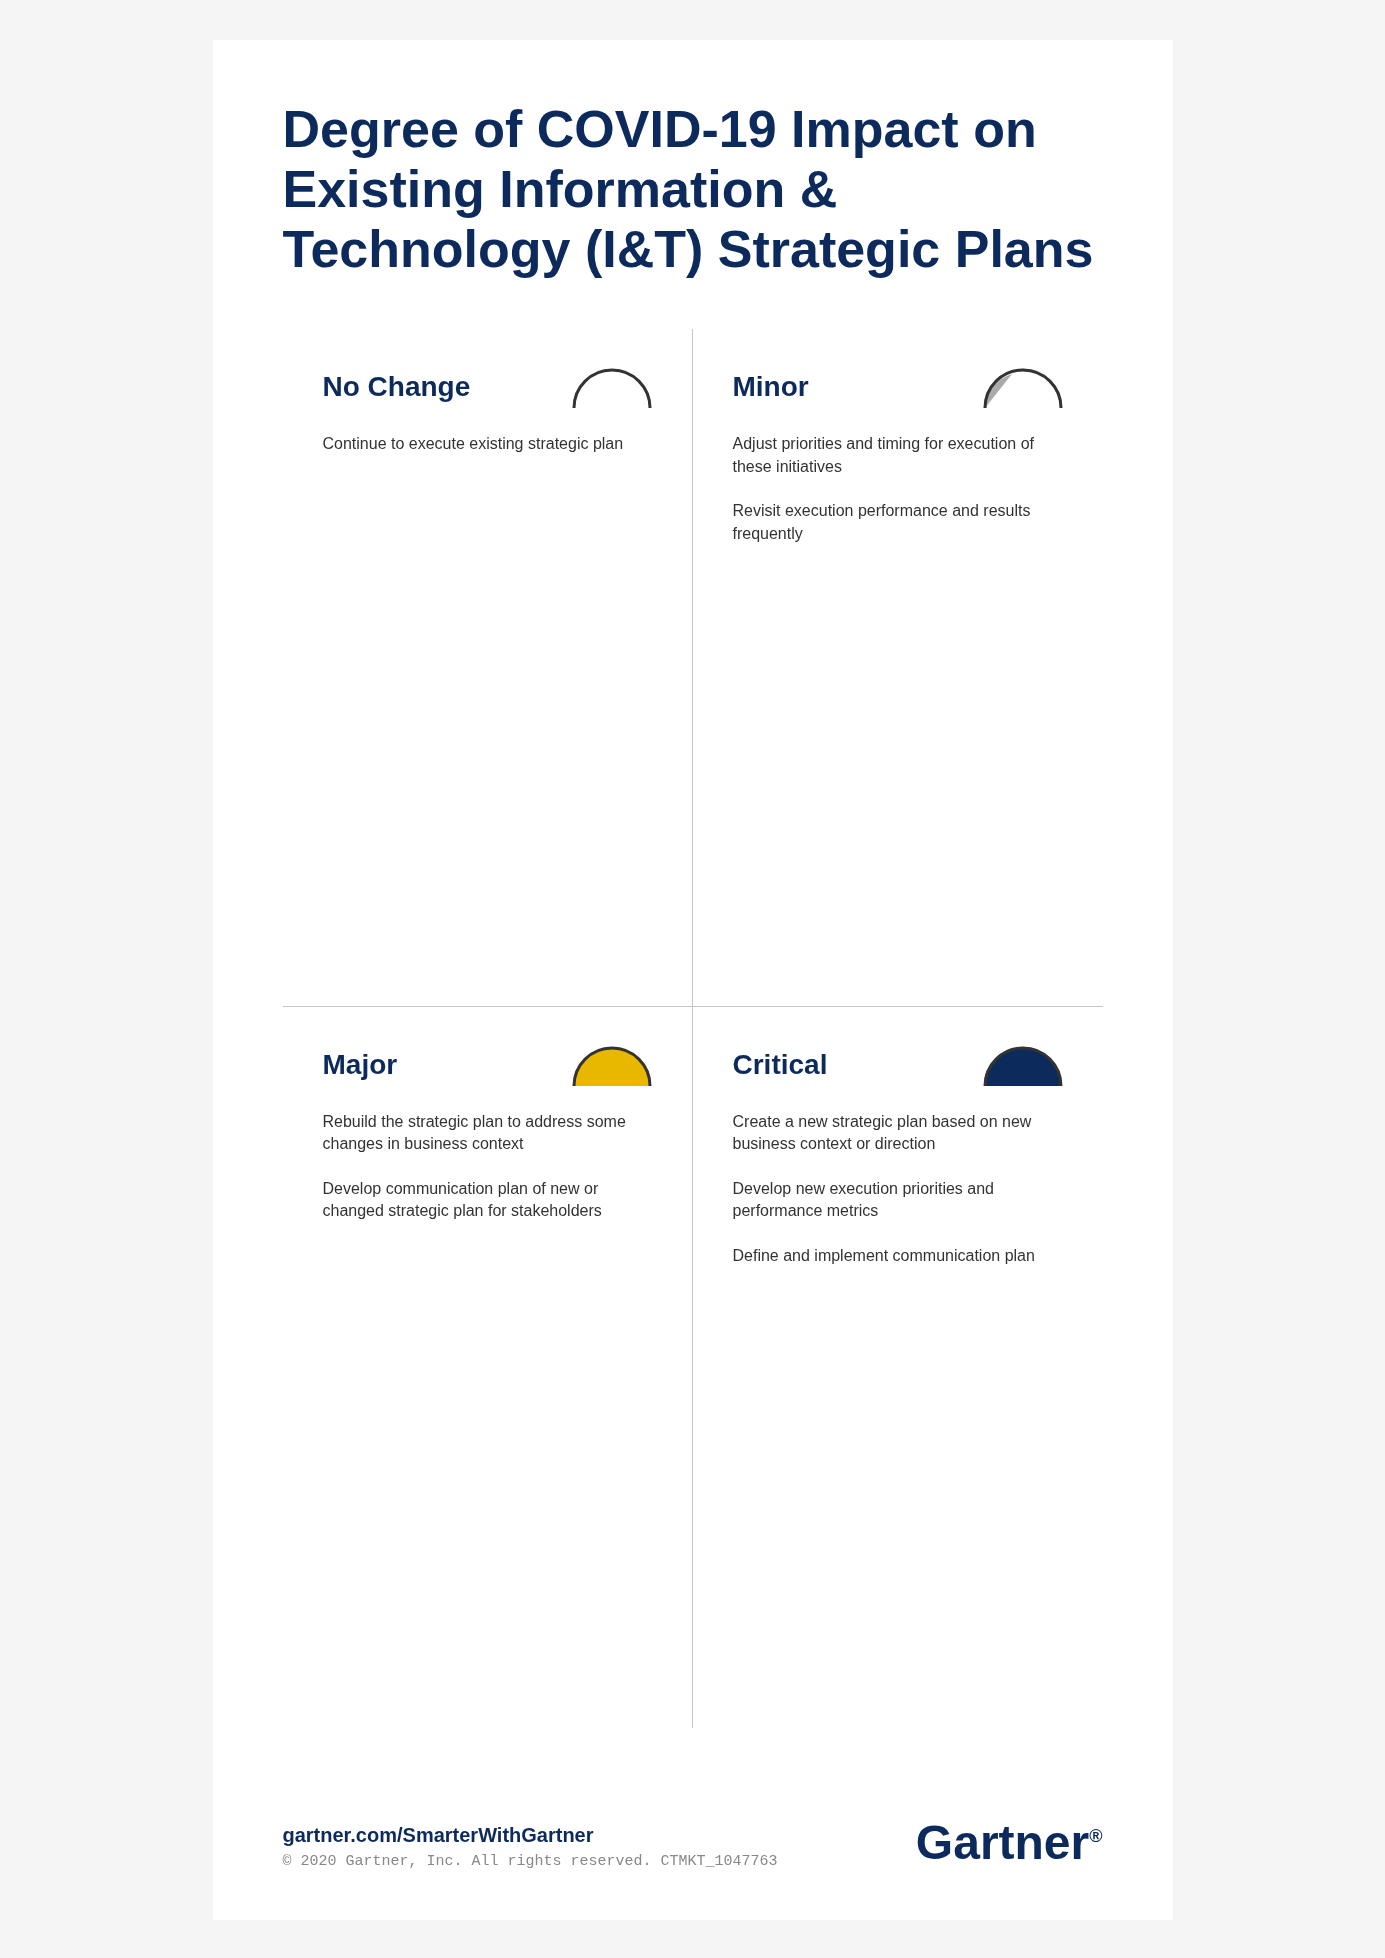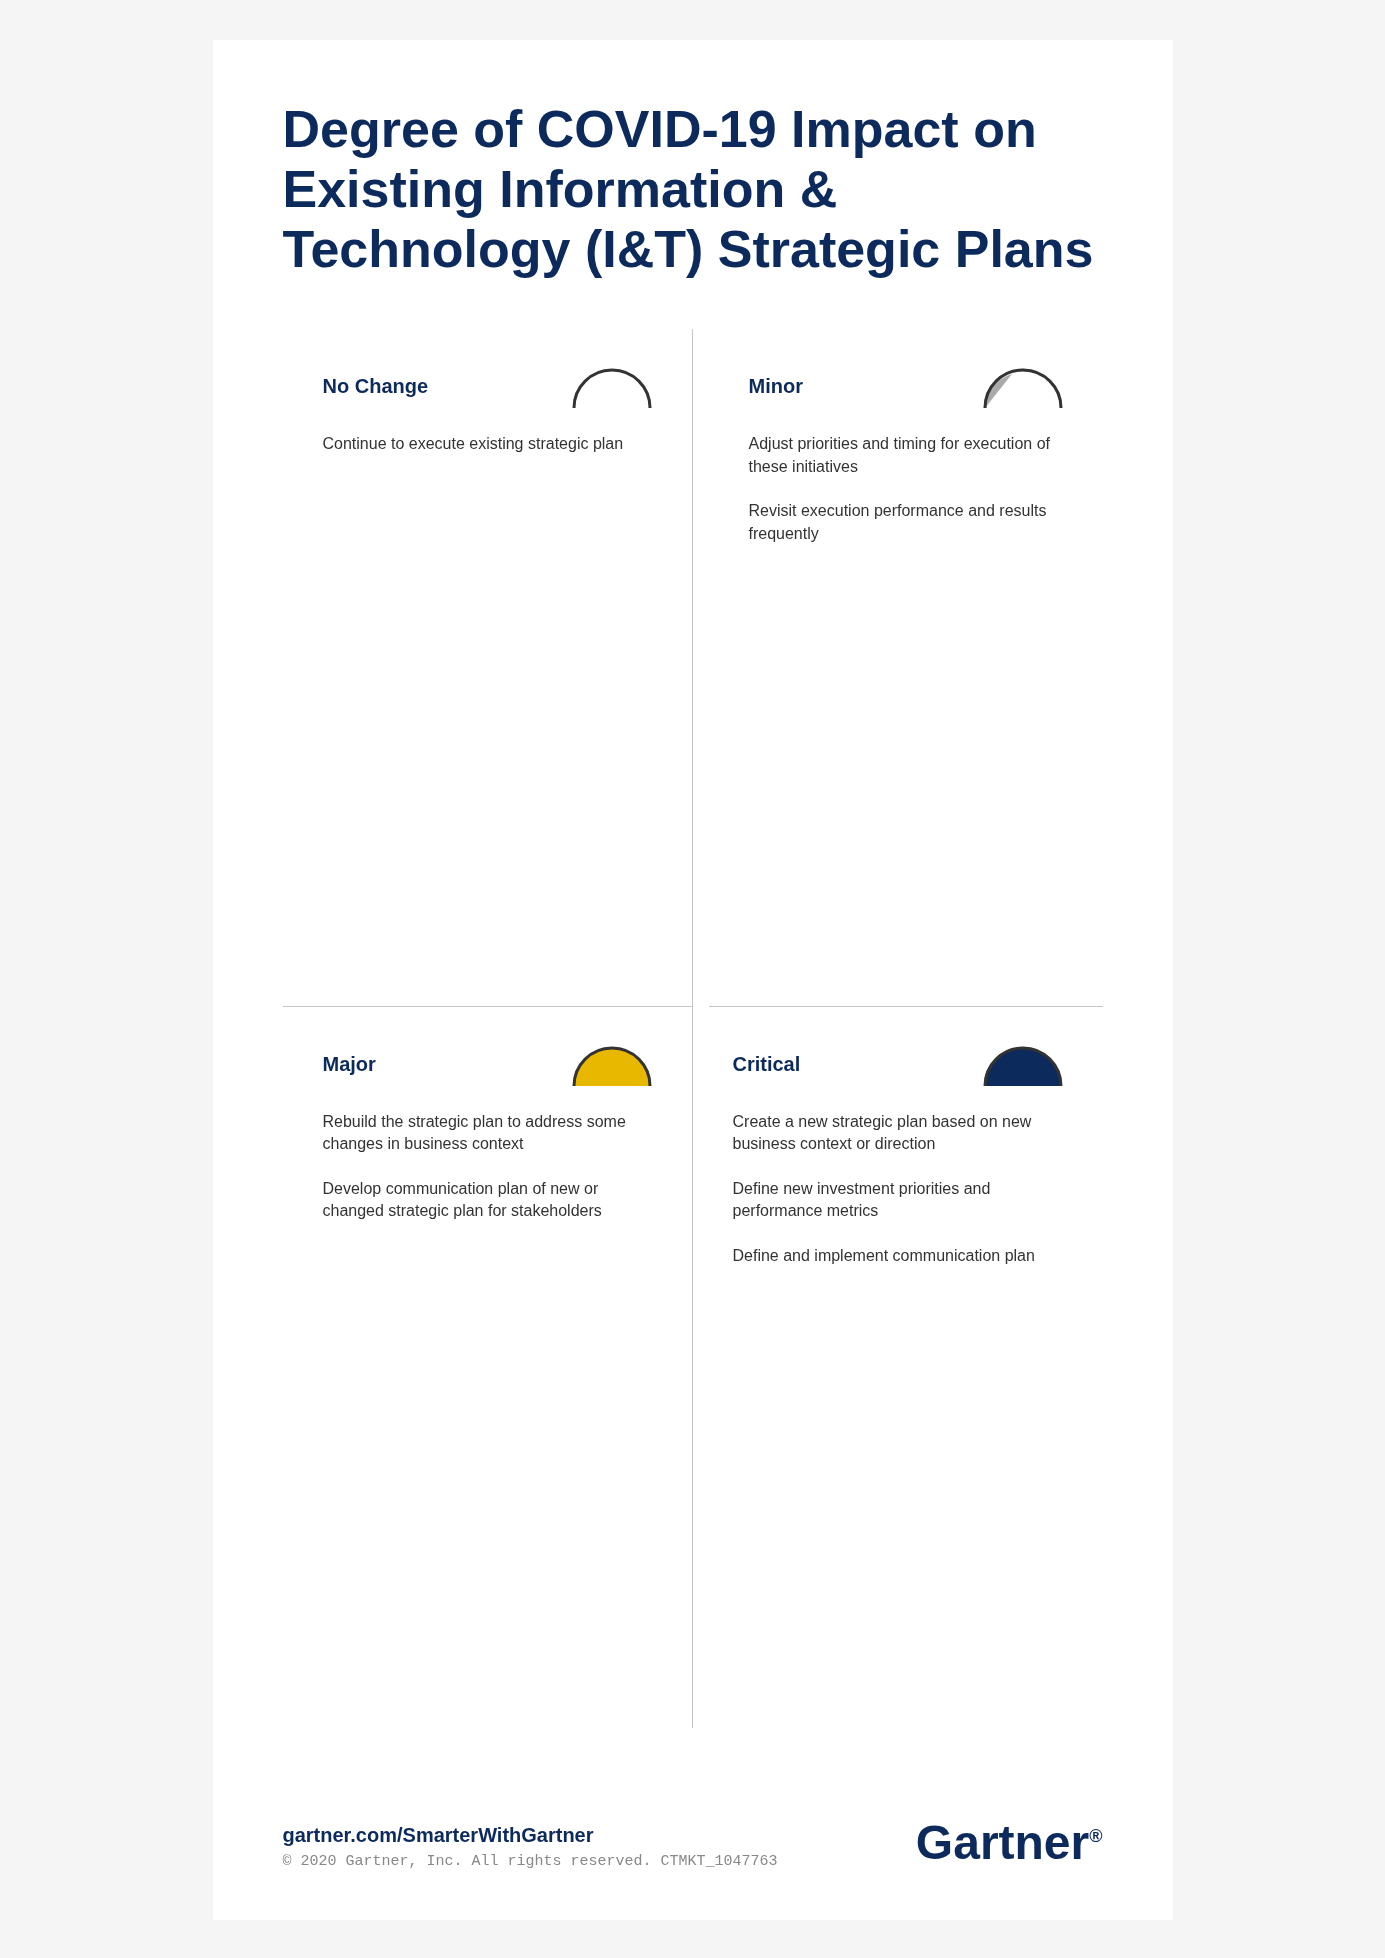--- a/index.html
+++ b/index.html
@@ -36,35 +36,34 @@
     .quadrant {
       padding: 35px 40px 40px 40px;
       position: relative;
     }
     .quadrant-top-left {
       border-right: 1.5px solid #c5c5c5;
       border-bottom: 1.5px solid #c5c5c5;
     }
     .quadrant-top-right {
       border-bottom: 1.5px solid #c5c5c5;
-      margin-left: 16px;
     }
     .quadrant-bottom-left {
       border-right: 1.5px solid #c5c5c5;
     }
     .quadrant-bottom-right {}
 
     .quadrant-header {
       display: flex;
       align-items: center;
       justify-content: space-between;
       margin-bottom: 24px;
     }
     .quadrant-title {
-      font-size: 20px;
+      font-size: 28px;
       font-weight: 900;
       color: #0d2a5c;
     }
     .gauge-icon {
       width: 80px;
       height: 45px;
       flex-shrink: 0;
     }
     .bullet-list {
       list-style: none;
@@ -171,21 +170,21 @@
       <div class="quadrant-header">
         <span class="quadrant-title">Critical</span>
 
         <svg class="gauge-icon" viewBox="0 0 80 45" xmlns="http://www.w3.org/2000/svg">
           <path d="M2 44 A38 38 0 0 1 78 44" fill="#0d2a5c" stroke="none"></path>
           <path d="M2 44 A38 38 0 0 1 78 44" fill="none" stroke="#333" stroke-width="3"></path>
         </svg>
       </div>
       <ul class="bullet-list">
         <li>Create a new strategic plan based on new business context or direction</li>
-        <li>Define new investment priorities and performance metrics</li>
+        <li>Develop new execution priorities and performance metrics</li>
         <li>Define and implement communication plan</li>
       </ul>
     </div>
 
   </div>
 
   <div class="footer">
     <div class="footer-left">
       <div class="footer-url">gartner.com/SmarterWithGartner</div>
       <div class="footer-copyright">© 2020 Gartner, Inc. All rights reserved. CTMKT_1047763</div>

